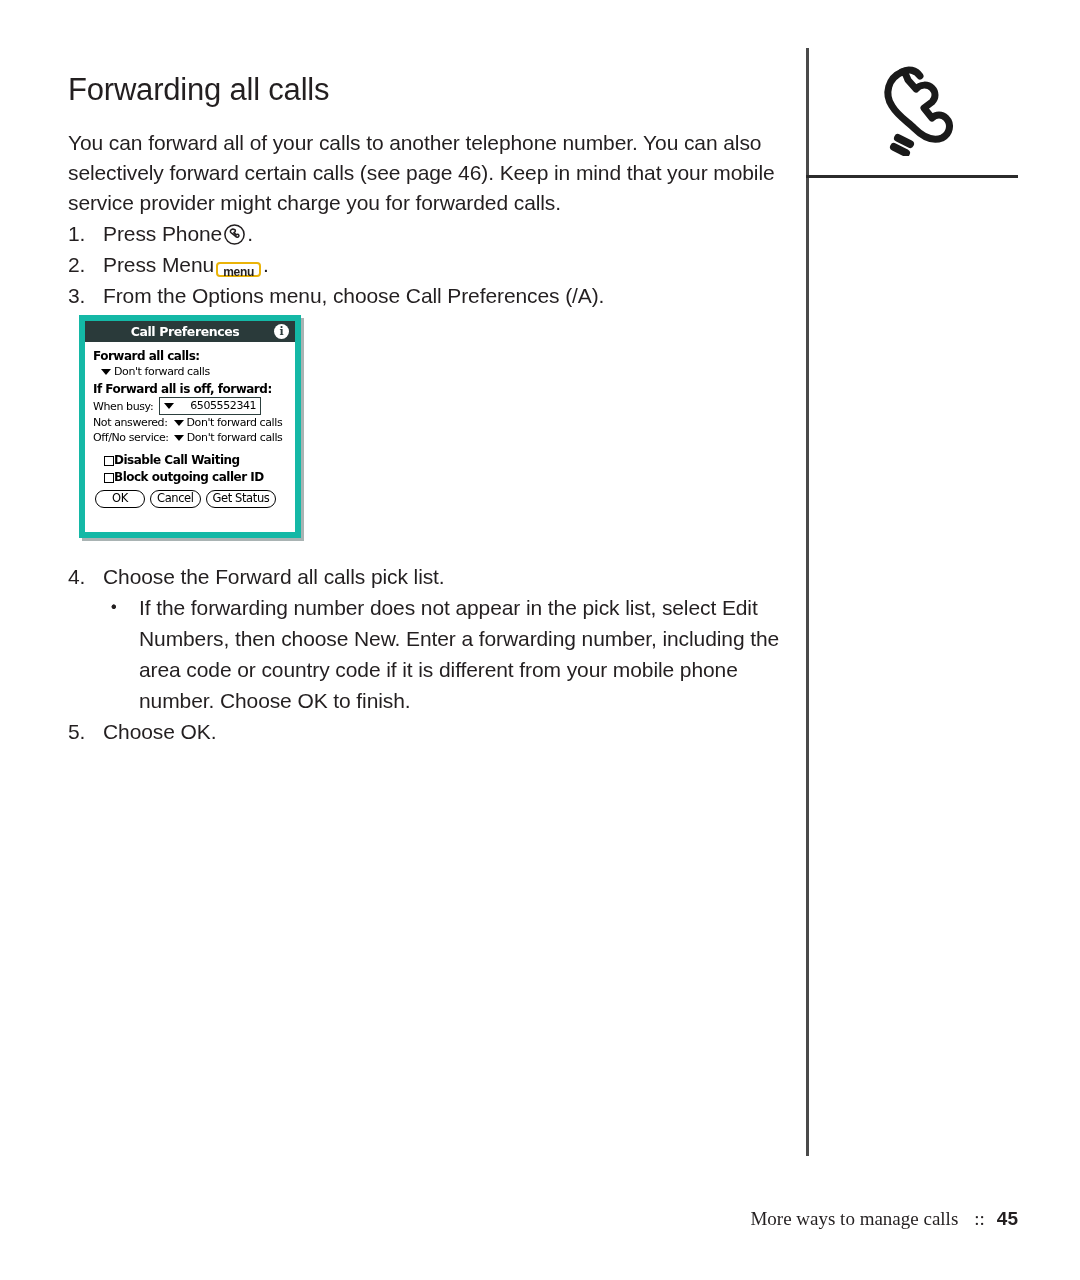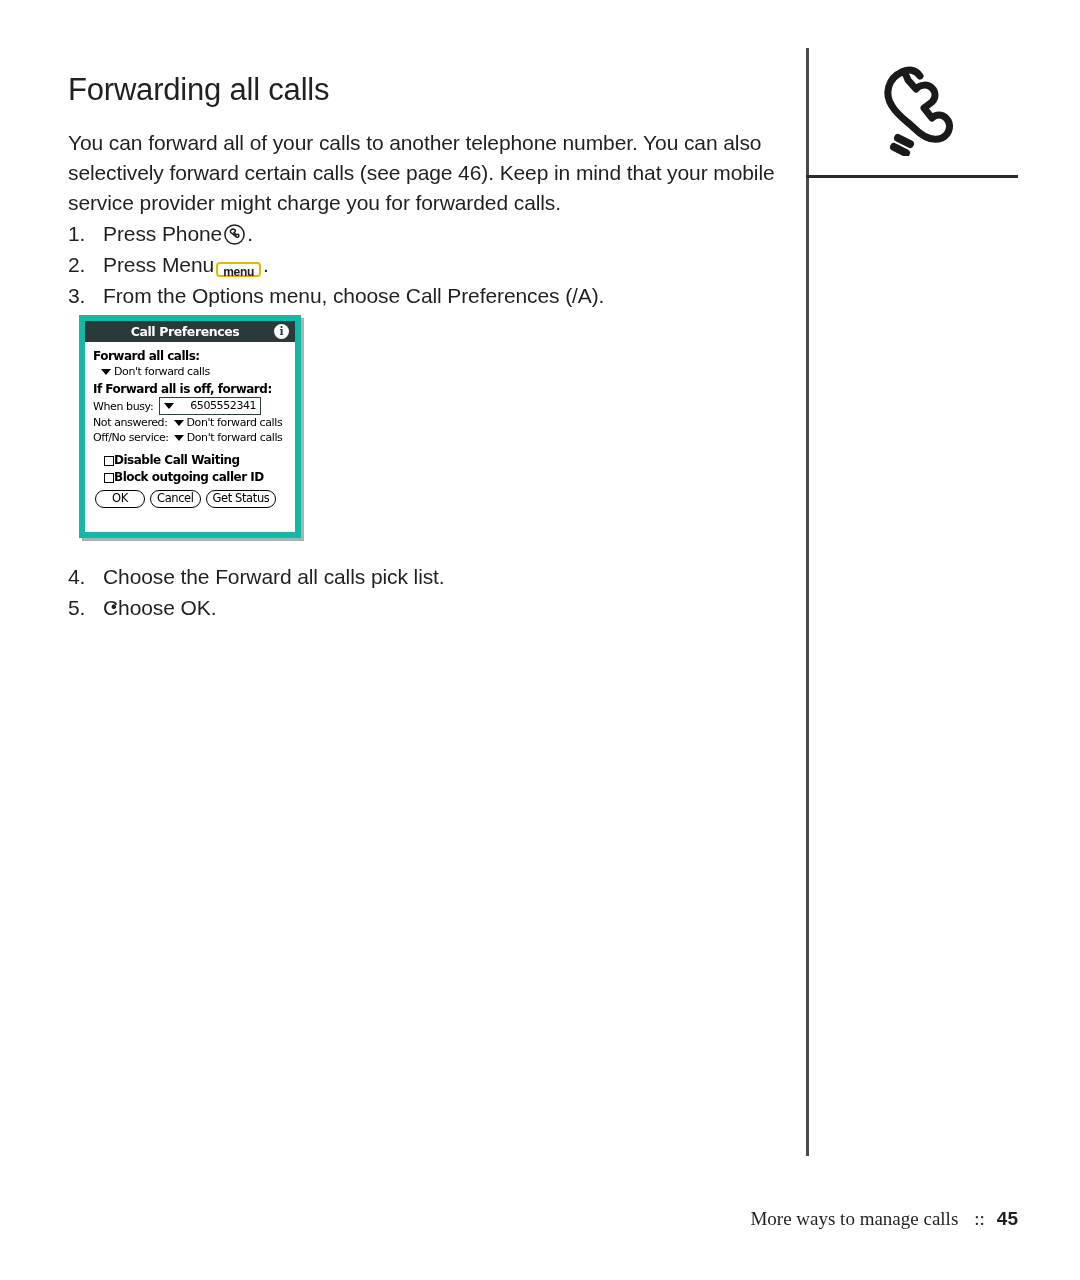--- a/index.html
+++ b/index.html
@@ -337,20 +337,21 @@
     <li>
       <span class="num">4.</span>
       <span class="step-line">Choose the Forward all calls pick list.</span>
 
       <ul class="substeps">
         <li>
           <span class="bullet">•</span>
         </li>
         <li>
           <span class="bullet">•</span>
+          <span>If the forwarding number does not appear in the pick list, select Edit Numbers, then choose New. Enter a forwarding number, including the area code or country code if it is different from your mobile phone number. Choose OK to finish.</span>
         </li>
       </ul>
     </li>
 
     <li>
       <span class="num">5.</span>
       <span class="step-line">Choose OK.</span>
     </li>
 
   </ol>

